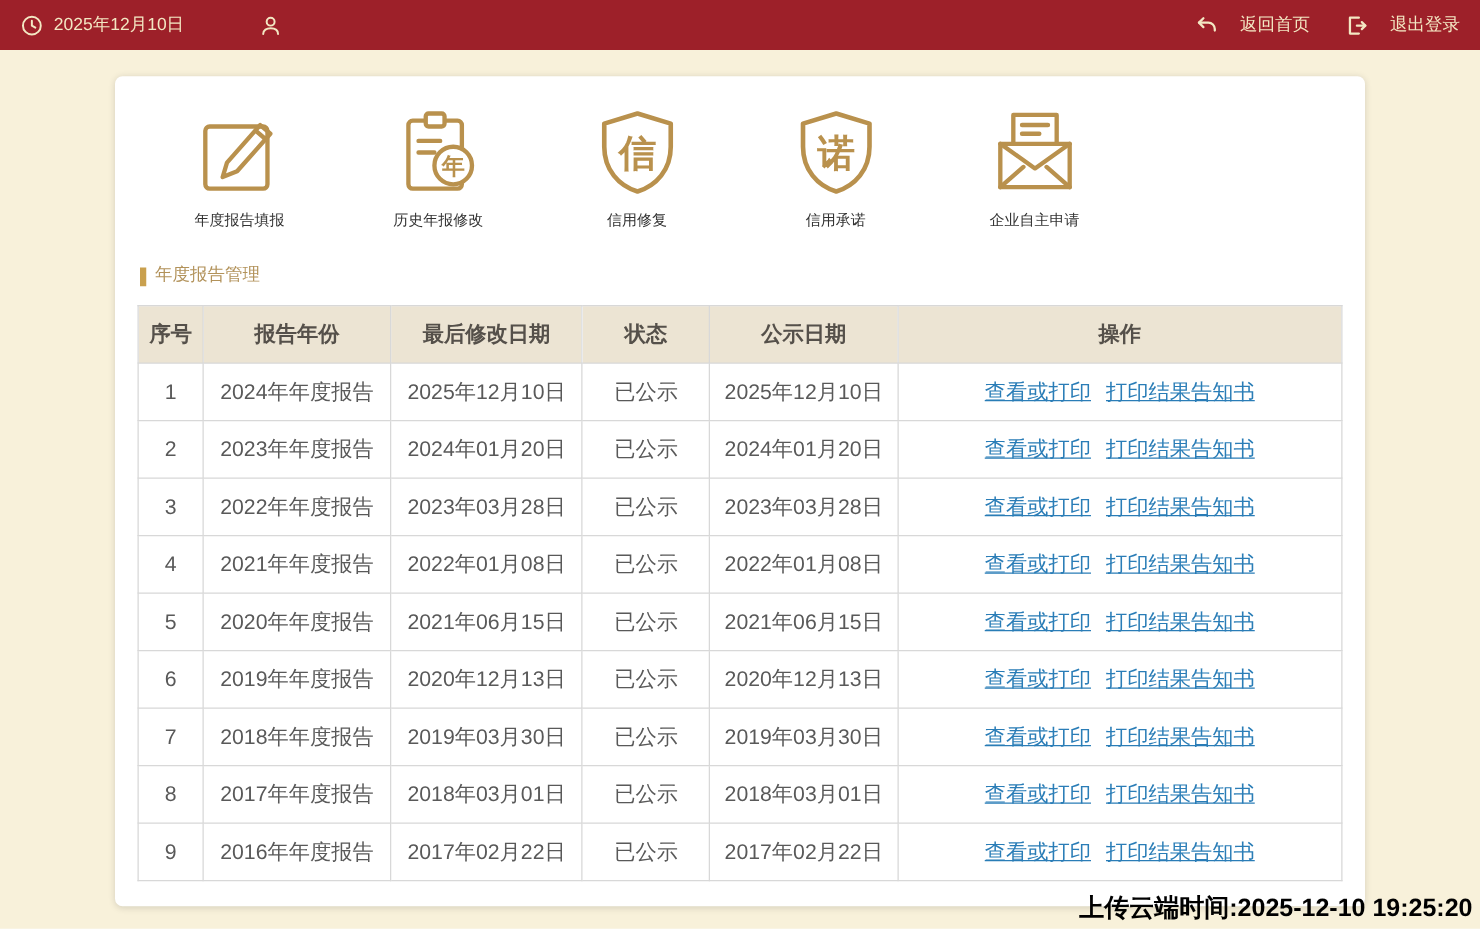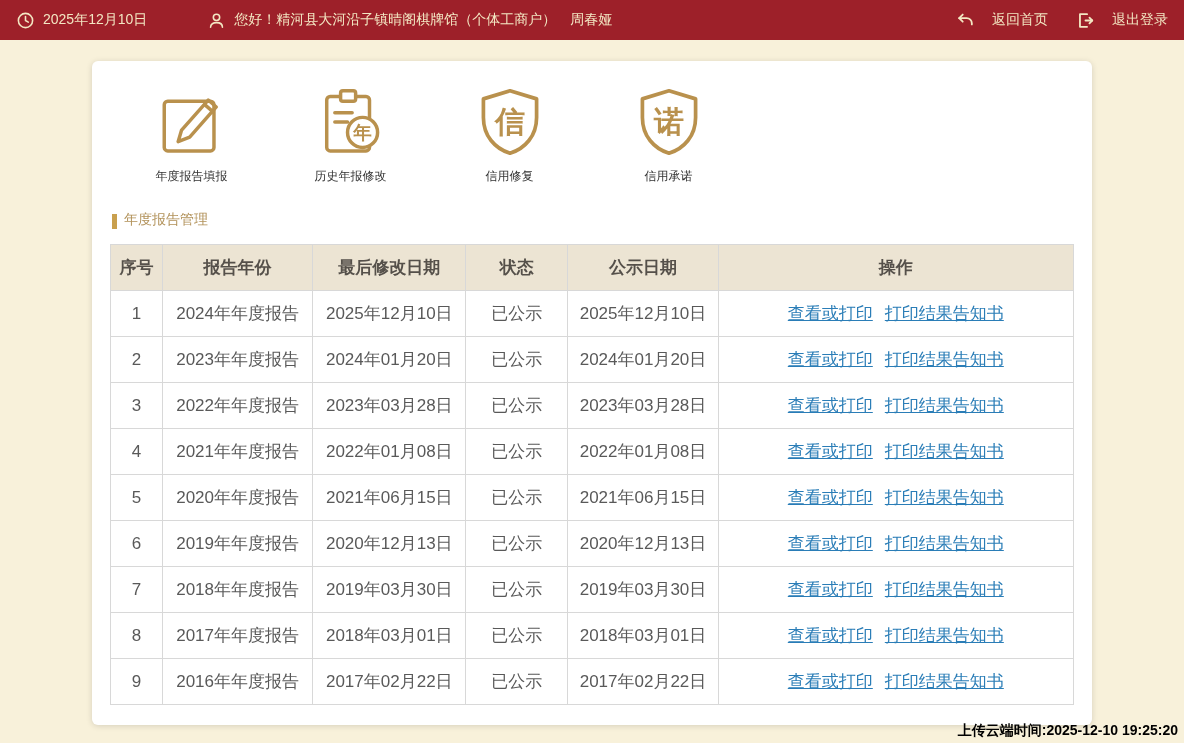--- a/index.html
+++ b/index.html
@@ -45,21 +45,21 @@
   
   table { width:100%; border-collapse:collapse; font-size:17px; color:#595959; table-layout:fixed;margin-top:12px; }
   th,td { border:1px solid #d8d8d8; text-align:center; padding:11px 6px; overflow:hidden; white-space:nowrap; }
   thead th { background:#ece4d3; color:#55504a; font-weight:bold; height:42px; }
   tbody td { background:#ffffff; }
   a.lnk { color:#2a7db7; text-decoration:underline; cursor:pointer; }
   a.lnk2 { margin-left:12px;font-family:Liberation Serif, serif; }
   
   .upload-footer {
     position:absolute; right:6px; bottom:3px;
-    font-size:14px; font-weight:bold; color:#000;
+    font-size:20px; font-weight:bold; color:#000;
   }
 </style>
 </head>
 <body>
 
 <div class="topbar">
   <div class="tb-group tb-date">
     <span class="ico">
       <svg viewBox="0 0 24 24" fill="none" stroke="currentColor" stroke-width="2" stroke-linecap="round" stroke-linejoin="round">
         <circle cx="12" cy="12" r="9"></circle>
@@ -68,21 +68,20 @@
     </span>
     <span>2025年12月10日</span>
   </div>
   <div class="tb-group">
     <span class="ico">
       <svg viewBox="0 0 24 24" fill="none" stroke="currentColor" stroke-width="2" stroke-linecap="round" stroke-linejoin="round">
         <circle cx="12" cy="8" r="4"></circle>
           <path d="M4.5 20.5c0-4 3.5-5.8 7.5-5.8s7.5 1.8 7.5 5.8"></path>
       </svg>
     </span>
-    <span>您好！精河县大河沿子镇晴阁棋牌馆（个体工商户）　周春娅</span>
   </div>
   <div class="tb-right">
     <a class="tb-link">
       <span class="ico">
         <svg viewBox="0 0 24 24" fill="none" stroke="currentColor" stroke-width="2.3" stroke-linecap="round" stroke-linejoin="round">
           <path d="M8.5 13.5 4 9l4.5-4.5"></path>
             <path d="M4 9h9.5A6.5 6.5 0 0 1 20 15.5V17"></path>
         </svg>
       </span>
       <span>返回首页</span>
@@ -141,20 +140,32 @@
     <div class="nav-item">
       <span class="nav-ico">
         <svg viewBox="0 0 64 64" fill="none" stroke="currentColor" stroke-width="3.2" stroke-linecap="round" stroke-linejoin="round">
           <path d="M32 5 55 12v16c0 16-10 27-23 31C19 55 9 44 9 28V12Z"></path>
           <text x="32" y="41" text-anchor="middle" font-size="26" font-weight="bold" fill="currentColor" stroke="none">诺</text>
         </svg>
       </span>
       <span class="nav-label">信用承诺</span>
     </div>
 
+    <div class="nav-item">
+      <span class="nav-ico">
+        <svg viewBox="0 0 64 64" fill="none" stroke="currentColor" stroke-width="3" stroke-linecap="round" stroke-linejoin="round">
+          <rect x="17" y="6" width="30" height="22"></rect>
+          <path d="M23 13h18M23 19h12"></path>
+          <path d="M8 26h48v30H8Z" fill="#ffffff"></path>
+          <path d="M8 26l24 17 24-17"></path>
+          <path d="M8 56l16-14M56 56 40 42"></path>
+        </svg>
+      </span>
+      <span class="nav-label">企业自主申请</span>
+    </div>
 
   </div>
 
   <div class="section-title">
     <span class="section-bar"></span>
     <span>年度报告管理</span>
   </div>
 
   <table>
     <colgroup>

